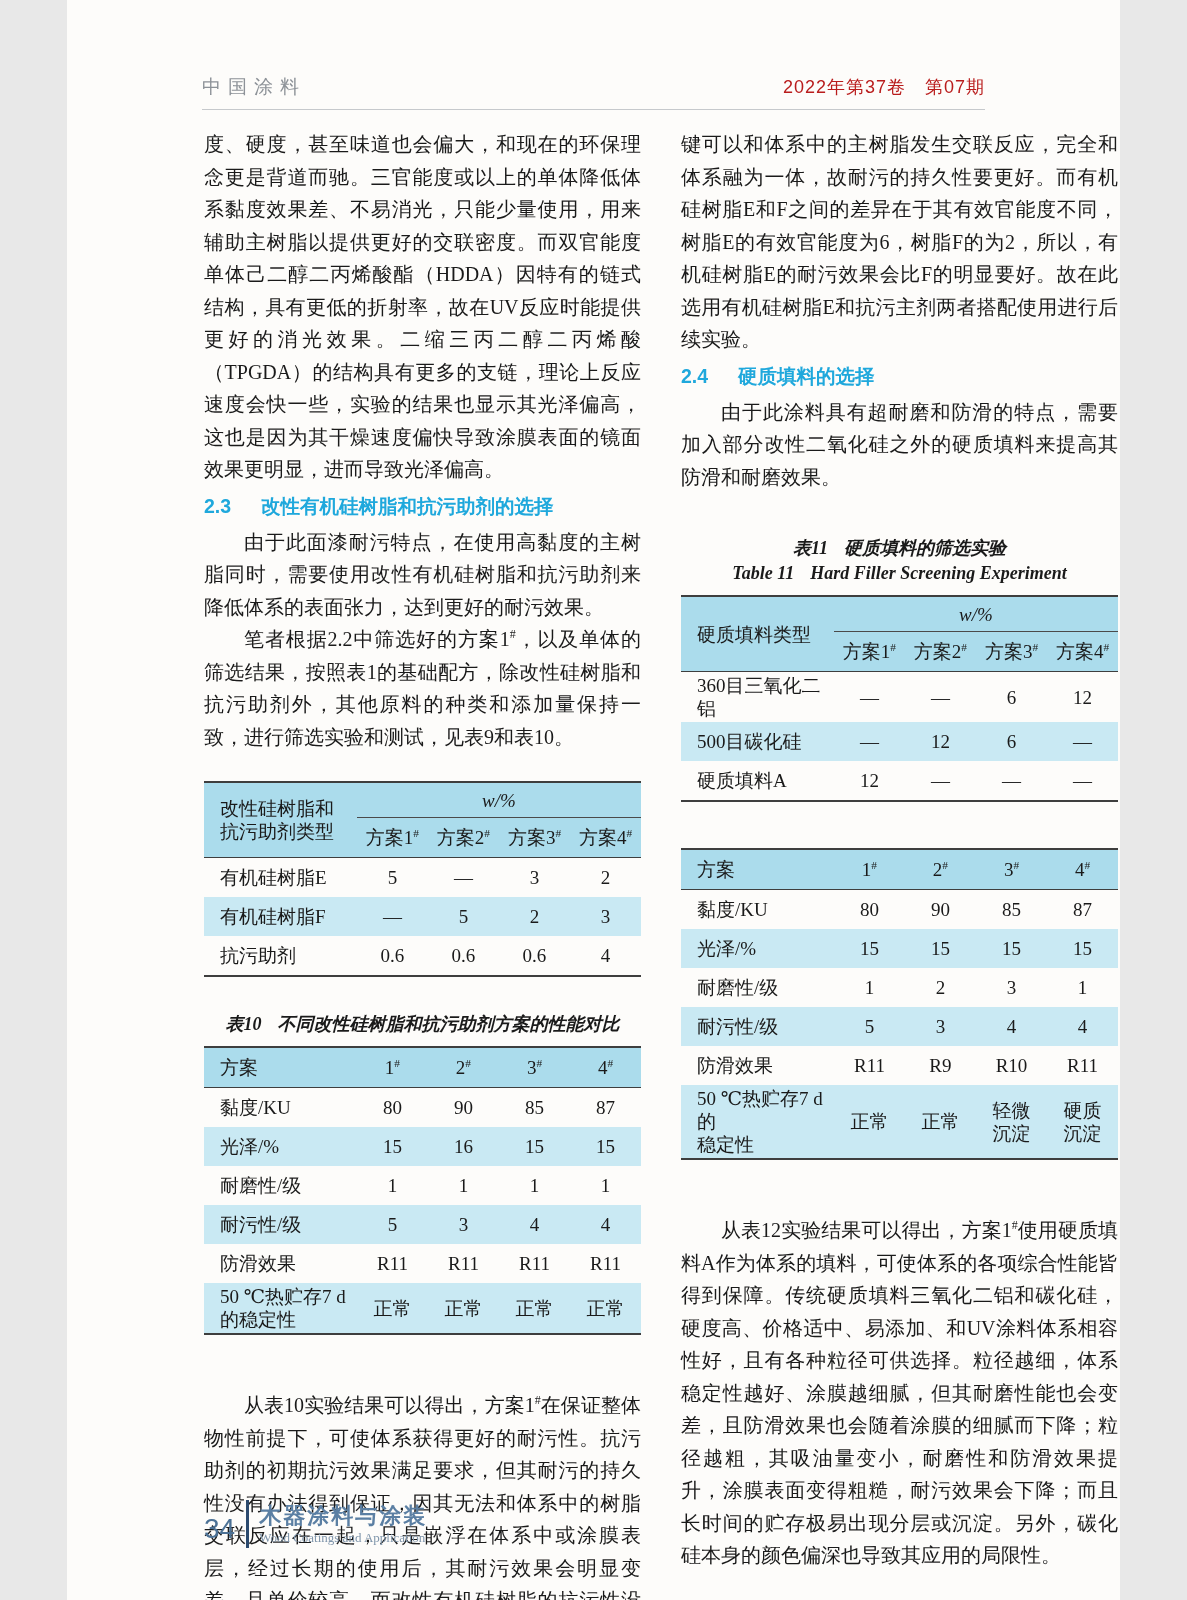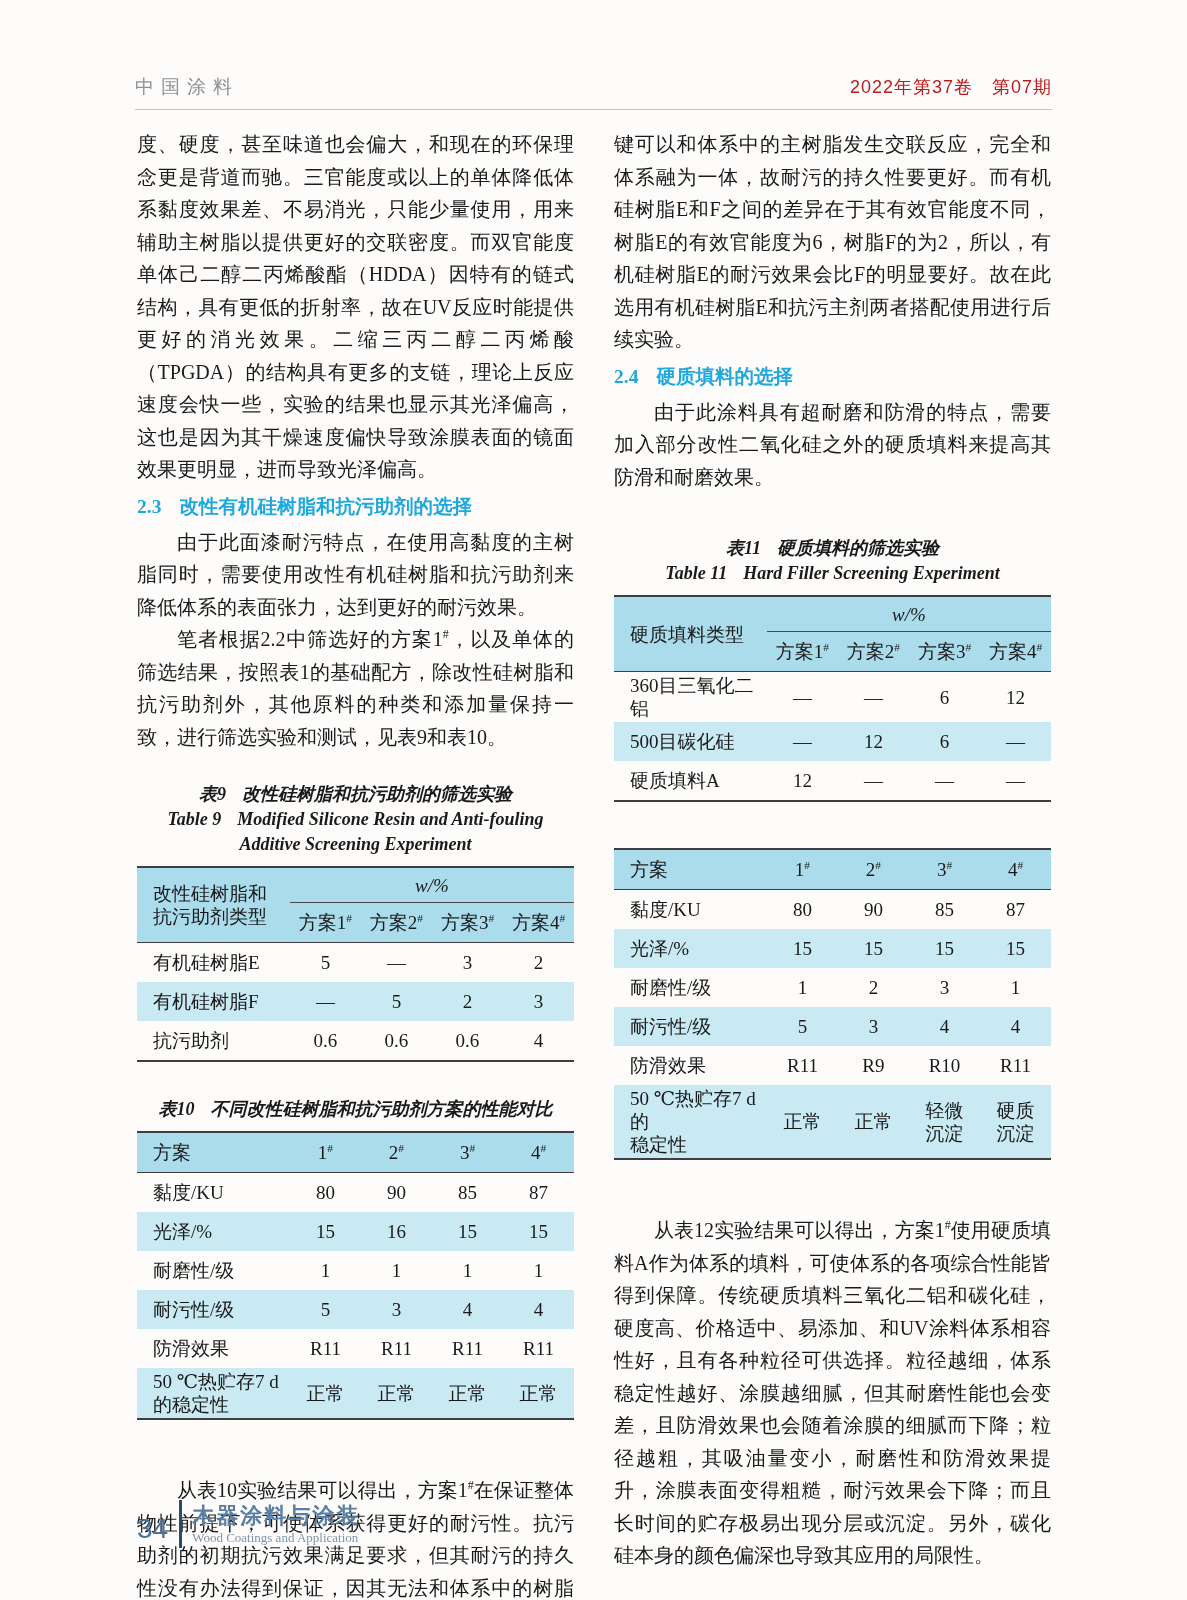--- a/index.html
+++ b/index.html
@@ -1,19 +1,19 @@
 <!DOCTYPE html>
 <html lang="zh"><head>
 <meta charset="utf-8">
 <style>
   html,body { margin:0; padding:0; }
   body { background:#e8e8e8; }
   .page {
     position:relative;
-    width:1187px; height:1600px;
+    width:1053px; height:1600px;
     margin:0 auto;
     background:#fdfcfa;
     overflow:hidden;
     font-family:"Liberation Serif","DejaVu Serif",serif;
     color:#1a1a1a;
   }
   
   .pg-header {
     position:absolute; top:74px; left:135px; right:135px;
     display:flex; justify-content:space-between; align-items:baseline;
@@ -38,21 +38,21 @@
     margin:0; font-size:20px; line-height:32.5px;
     text-align:justify; text-indent:2em;
   }
   p.body-par.noindent { text-indent:0; }
   sup { font-size:0.6em; line-height:0; }
   .sec-heading {
     margin:7px 0 6px 0;
     font-family:"Liberation Sans","DejaVu Sans",sans-serif;
     font-weight:bold; font-size:19.5px; color:#1fa8dc;
   }
-  .sec-heading .sec-num { margin-right:18px;font-family:Liberation Serif, serif; }
+  .sec-heading .sec-num { margin-right:30px; }
   
   .tcap { text-align:center; font-weight:bold; margin:0 0 9px 0;font-style:italic; }
   .tcap .zh { font-size:18px; line-height:26px; }
   .tcap .en { font-size:18px; line-height:25px; font-family:"Liberation Serif",serif; }
   .tcap .gap { margin-left:16px; }
   
   table.dtable {
     width:100%; border-collapse:collapse; table-layout:fixed;
     font-size:19px;
     border-top:2px solid #3e3e3e; border-bottom:2px solid #3e3e3e;
@@ -100,24 +100,20 @@
       <p class="body-par noindent">度、硬度，甚至味道也会偏大，和现在的环保理念更是背道而驰。三官能度或以上的单体降低体系黏度效果差、不易消光，只能少量使用，用来辅助主树脂以提供更好的交联密度。而双官能度单体己二醇二丙烯酸酯（HDDA）因特有的链式结构，具有更低的折射率，故在UV反应时能提供更好的消光效果。二缩三丙二醇二丙烯酸（TPGDA）的结构具有更多的支链，理论上反应速度会快一些，实验的结果也显示其光泽偏高，这也是因为其干燥速度偏快导致涂膜表面的镜面效果更明显，进而导致光泽偏高。</p>
 
       <div class="sec-heading">
         <span class="sec-num">2.3</span><span>改性有机硅树脂和抗污助剂的选择</span>
       </div>
 
       <p class="body-par">由于此面漆耐污特点，在使用高黏度的主树脂同时，需要使用改性有机硅树脂和抗污助剂来降低体系的表面张力，达到更好的耐污效果。</p>
       <p class="body-par">笔者根据2.2中筛选好的方案1<sup>#</sup>，以及单体的筛选结果，按照表1的基础配方，除改性硅树脂和抗污助剂外，其他原料的种类和添加量保持一致，进行筛选实验和测试，见表9和表10。</p>
 
       <div class="tbl-block">
-        <div class="tcap">
-          <div class="zh"><span>表9</span><span class="gap">改性硅树脂和抗污助剂的筛选实验</span></div>
-          <div class="en"><span>Table 9</span><span class="gap">Modified Silicone Resin and Anti-fouling Additive Screening Experiment</span></div>
-        </div>
         <table class="dtable">
           <colgroup>
               <col class="c-stub">
               <col>
               <col>
               <col>
               <col>
             </colgroup>
           <thead>
             <tr>

